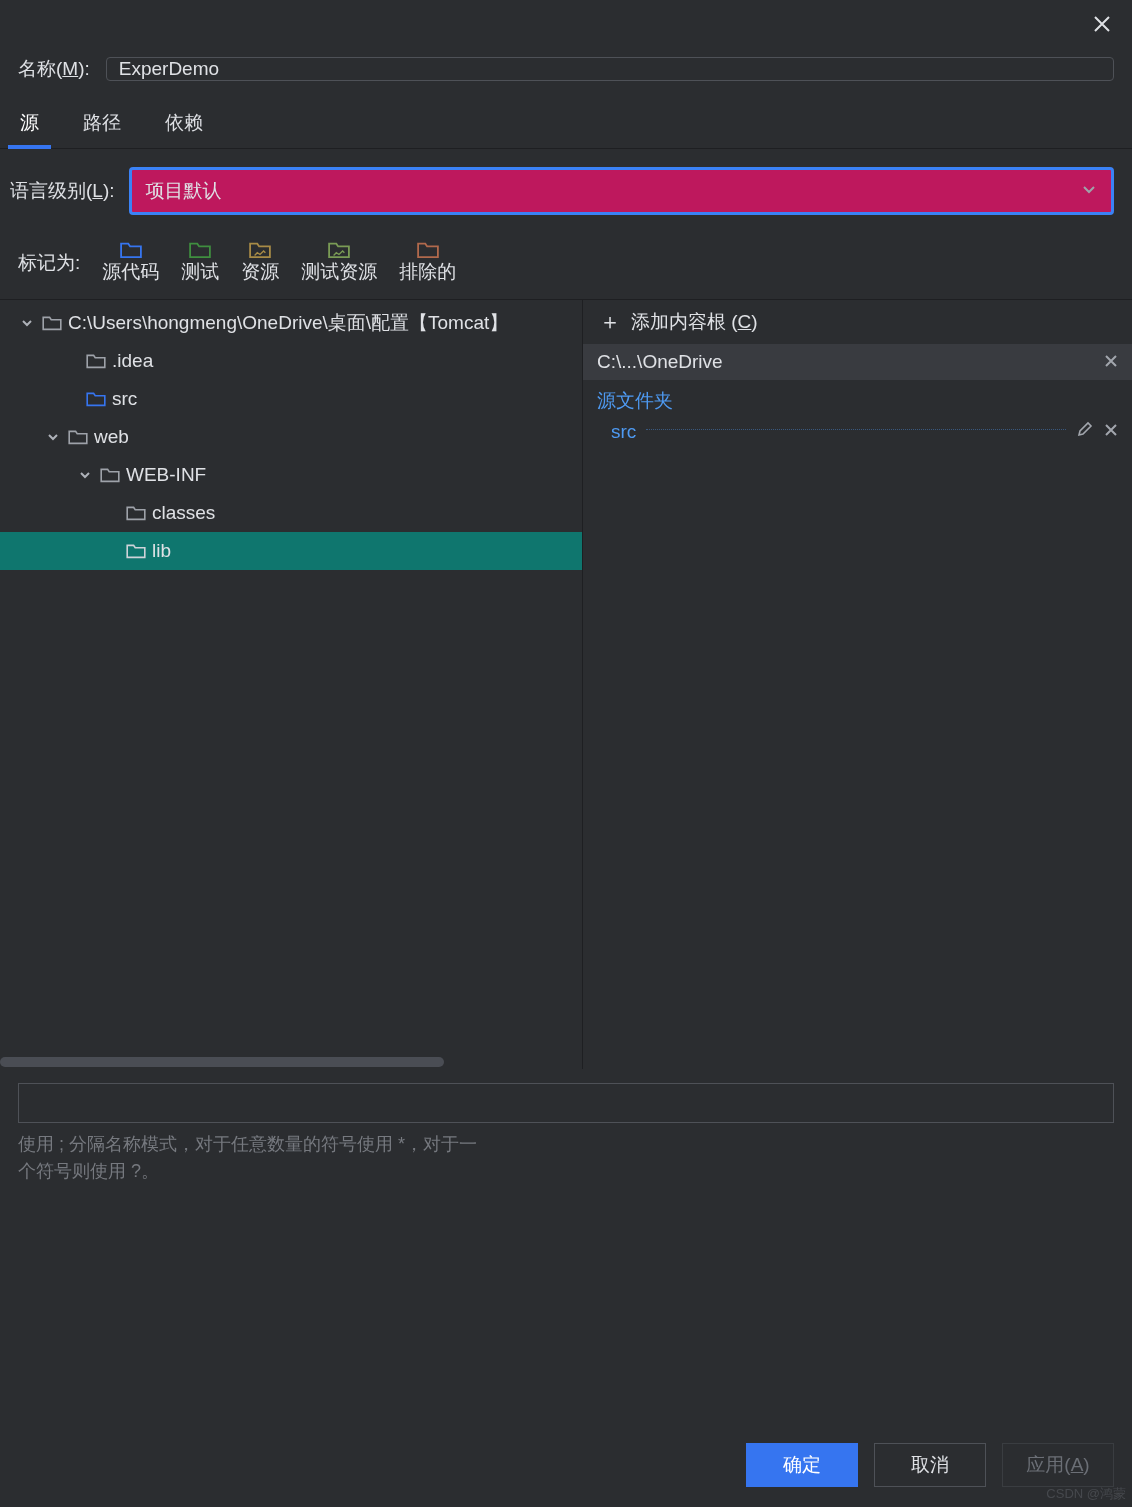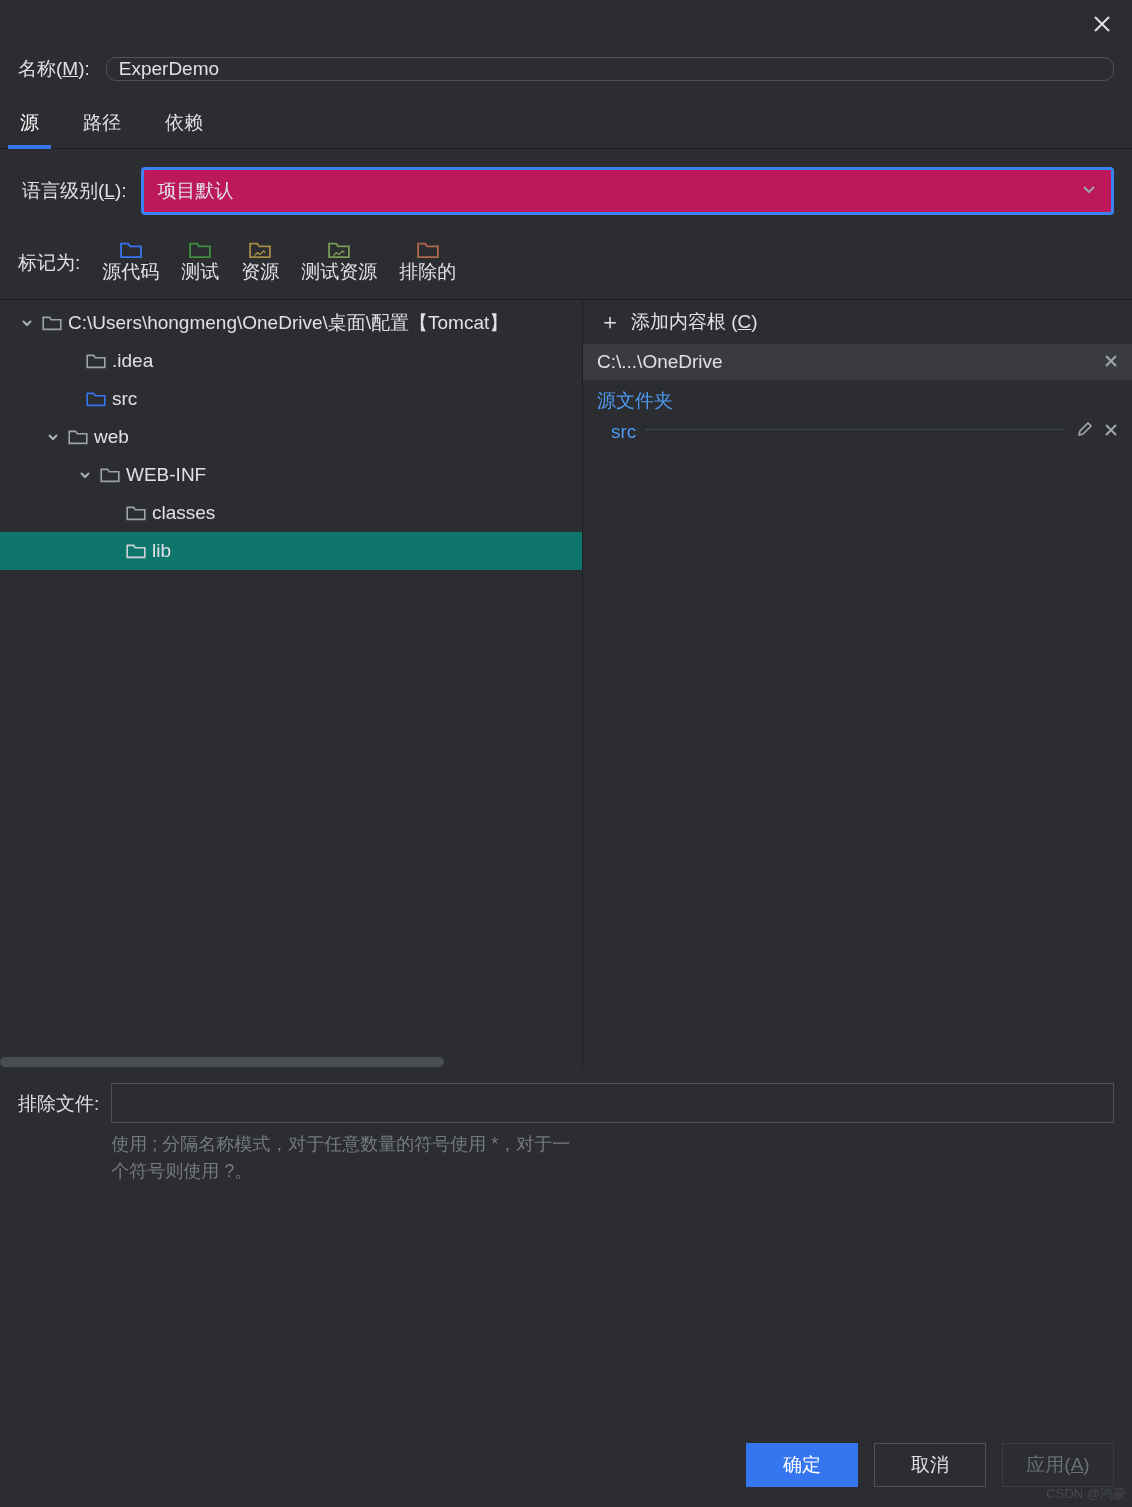--- a/index.html
+++ b/index.html
@@ -11,26 +11,26 @@
     width: 1132px;
     height: 1507px;
     overflow: hidden;
     position: relative;
   }
   .close-bar { height: 48px; display:flex; justify-content:flex-end; align-items:center; padding-right:12px; }
   .close-x { width:36px; height:36px; display:flex; align-items:center; justify-content:center; color:#dfe1e5; cursor:pointer; font-size:24px; }
   .name-row { display:flex; align-items:center; padding: 8px 18px 18px 18px; gap:16px; }
   .name-label { color:#dfe1e5; }
   .name-label u { text-decoration:underline; }
-  .name-input { flex:1; background:#2b2d30; border:1px solid #4e5157; color:#dfe1e5; padding:0 12px; font-size:19px; border-radius:10px; }
+  .name-input { flex:1; background:#2b2d30; border:1px solid #4e5157; color:#dfe1e5; padding:0 12px; font-size:19px; border-radius:4px; }
   .tabs { display:flex; gap:40px; padding: 0 18px; border-bottom:1px solid #1e1f22; }
   .tab { padding:10px 2px 12px 2px; color:#dfe1e5; cursor:pointer; position:relative; }
   .tab.active { color:#fff; }
   .tab.active::after { content:""; position:absolute; left:-10px; right:-10px; bottom:-1px; height:4px; background:#3675f0; }
-  .lang-row { display:flex; align-items:center; padding:18px 18px 18px 22px; gap:14px; }
+  .lang-row { display:flex; align-items:center; padding:18px 18px 18px 10px; gap:14px; }
   .lang-label u { text-decoration:underline; }
   .select { flex:1; display:flex; align-items:center; justify-content:space-between; border:3px solid #3b82f6; background:#be185d; border-radius:4px; padding:8px 14px; cursor:pointer; }
   .chev { color:#9fa3aa; }
   .mark-row { display:flex; align-items:center; gap:22px; padding:8px 18px 14px 18px; flex-wrap:wrap; }
   .mark-item { display:flex; align-items:center; gap:0; cursor:pointer;flex-direction:column; }
   .mark-item .icon { width:22px; height:18px; }
   .split { display:flex; border-top:1px solid #1e1f22; height:770px; }
   .left { width:583px; border-right:1px solid #1e1f22; overflow:hidden; display:flex; flex-direction:column;gap:12px; }
   .right { flex:1; background:#2b2d30; }
   .tree { flex:1; overflow:hidden; padding-top:4px; }
@@ -247,21 +247,20 @@
           <svg width="14" height="14" viewBox="0 0 14 14">
               <path d="M2 2L12 12M12 2L2 12" stroke="#a2a6ad" stroke-width="2"></path>
             </svg>
         </span>
       </span>
     </div>
   </div>
 </div>
 
 <div class="exclude-area">
-  <div class="lbl">排除文件:</div>
   <div class="exclude-right">
     <input class="exc-input" style="">
     <div class="exc-help">使用 ; 分隔名称模式，对于任意数量的符号使用 *，对于一个符号则使用 ?。</div>
   </div>
 </div>
 
 <div class="footer">
   <div class="btn primary">确定</div>
   <div class="btn">取消</div>
   <div class="btn disabled">

